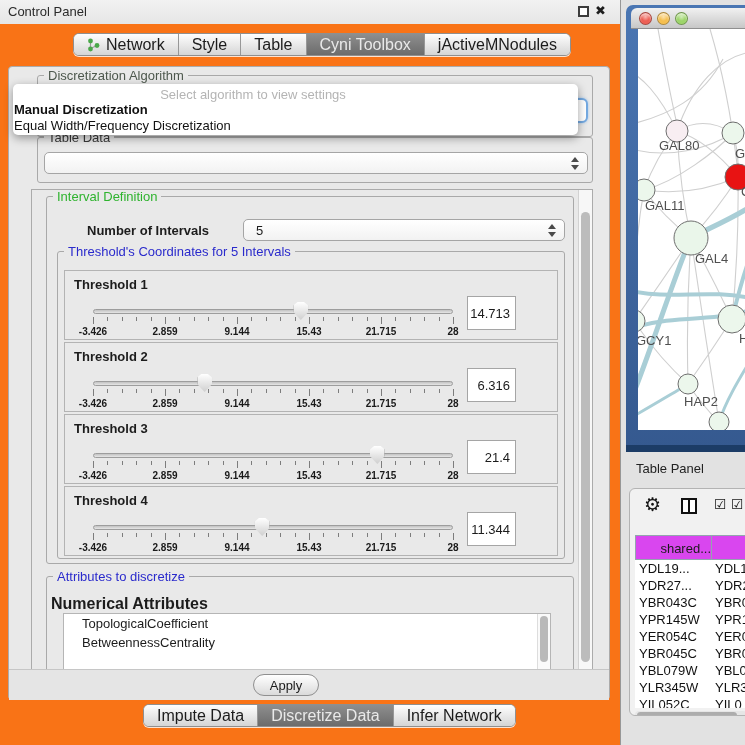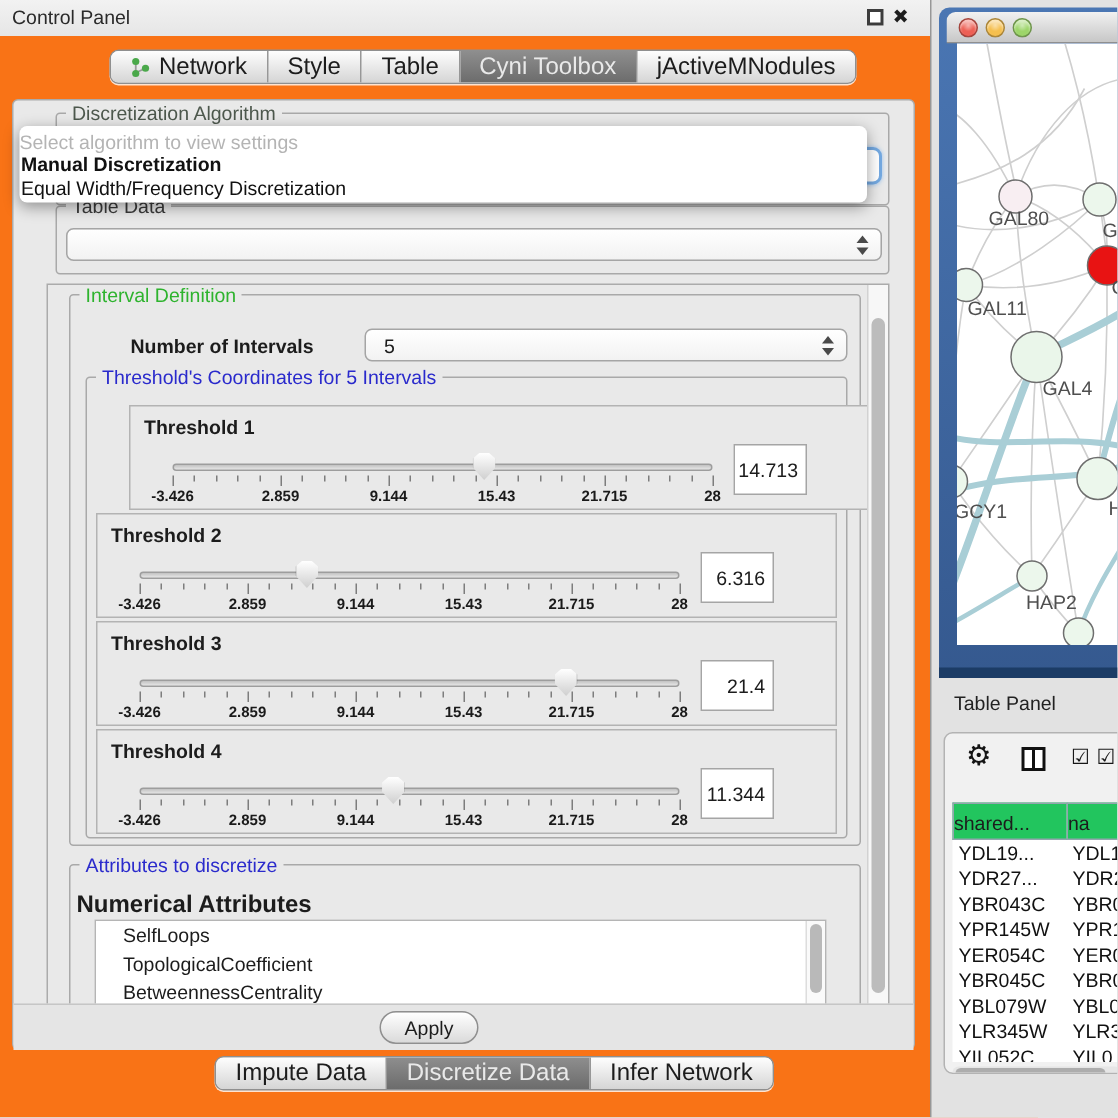--- a/index.html
+++ b/index.html
@@ -37,21 +37,21 @@
 
   
   .fset-da{left:28px;top:8px;width:556px;height:62px}
   .combo-da{position:absolute;left:8px;top:22px;width:542px;height:25px;background:#fff;border:2px solid #74a9e1;border-radius:6px;box-shadow:0 0 3px #9cc3ec}
 
   .fset-td{left:28px;top:70px;width:556px;height:46px}
   .combo-td{position:absolute;left:6px;top:14px;width:544px;height:22px}
 
   
   .popup{position:absolute;left:13px;top:84px;width:565px;height:51px;background:#fff;border-radius:5px;box-shadow:0 3px 10px rgba(0,0,0,.38);z-index:90;overflow:hidden}
-  .popup .hint{padding-top:3px;width:480px;color:#b4b4b4;font-size:13px;line-height:15px}
+  .popup .hint{padding-top:3px;width:480px;text-align:center;color:#b4b4b4;font-size:13px;line-height:15px}
   .popup .opt{font-size:13px;line-height:16px;padding-left:1px;color:#111}
   .popup .opt.sel{font-weight:bold}
 
   
   .inner-pane{position:absolute;left:22px;top:122px;width:562px;height:486px;border:1px solid #ababab;background:#e9e9e9;overflow:hidden}
   .vsb{position:absolute;right:0;top:0;bottom:0;width:14px;background:#f7f7f7;border-left:1px solid #d2d2d2}
   .vsb .thumb{position:absolute;left:2px;width:9px;top:22px;height:450px;background:#bcbcbc;border-radius:5px}
 
   .fset-id{left:14px;top:6px;width:528px;height:368px}
   .noi-label{position:absolute;left:40px;top:26px;font-weight:bold;font-size:13px}
@@ -90,21 +90,21 @@
   .nw-canvas svg{position:absolute;left:0;top:0}
 
   .tp-title{position:absolute;left:15px;top:461px;font-size:13px;color:#222}
   .tp-box{position:absolute;left:8px;top:488px;width:117px;height:228px;background:#f1f1f1;border:1px solid #b3b3b3;border-radius:6px 0 0 6px;overflow:hidden}
   .gear{position:absolute;left:14px;top:4px;font-size:19px;color:#141414}
   .colicon{position:absolute;left:51px;top:9px;width:16px;height:16px;border:2px solid #111;background:#fff}
   .colicon i{position:absolute;left:5px;top:0;width:2px;height:12px;background:#111}
   .chk{position:absolute;top:7px;font-size:14px;color:#161616}
   .tp-table{position:absolute;left:5px;top:46px;width:152px;background:#fff}
   .thead{display:flex;height:25px}
-  .thcell{width:76px;background:#22c55e;border:1px solid #93a5ae;border-right:none;font-size:13px;text-align:left;padding-top:5px;overflow:hidden;white-space:nowrap}
+  .thcell{width:76px;background:#d946ef;border:1px solid #93a5ae;border-right:none;font-size:13px;text-align:right;padding-top:5px;overflow:hidden;white-space:nowrap}
   .thcell:last-child{border-left:1px solid #93a5ae}
   .tbody{height:148px;overflow:hidden}
   .trow{display:flex;height:17px}
   .tcell{width:76px;font-size:13px;padding:1px 0 0 4px;overflow:hidden;white-space:nowrap;color:#111}
   .hsb{position:absolute;left:5px;top:222px;width:112px;height:9px;background:#e6e6e6;border-radius:4px}
   .hsb .thumb{position:absolute;left:2px;top:1px;width:100px;height:7px;background:#adadad;border-radius:4px}
 </style>
 <style>.ge{stroke:#cfcfcf;stroke-width:1.1}
 .te{stroke:#a9ced6}</style></head>
 <body>
@@ -168,21 +168,21 @@
             <span>5</span>
             <span class="spin">
                 <i class="up"></i>
                 <i class="dn"></i>
               </span>
           </div>
 
           <div class="fset fset-thr">
             <span class="legend blue">Threshold's Coordinates for 5 Intervals</span>
             <div>
-                <div class="thr" style="top: 18px; margin-left: 22px;">
+                <div class="thr" style="top: 18px;">
                   <div class="thrlab">Threshold 1</div>
                   <div class="slider">
                     <div class="strack"></div>
                     <div class="sticks">
                       <span class="major" style="left: 0%;"></span>
                       <span style="left: 4%;"></span>
                       <span style="left: 8%;"></span>
                       <span style="left: 12%;"></span>
                       <span style="left: 16%;"></span>
                       <span class="major" style="left: 20%;"></span>
@@ -355,21 +355,20 @@
           </div>
         </div>
 
         <div class="fset fset-attr">
           <span class="legend blue">Attributes to discretize</span>
           <span class="attr-head">Numerical Attributes</span>
           <div class="attr-list">
             <div class="attr-vsb">
                 <span class="thumb"></span>
               </div>
-          <div class="item">SelfLoops</div>
               <div class="item">TopologicalCoefficient</div>
               <div class="item">BetweennessCentrality</div>
             </div>
         </div>
 
         <div class="vsb">
             <span class="thumb"></span>
           </div>
       </div>
 

